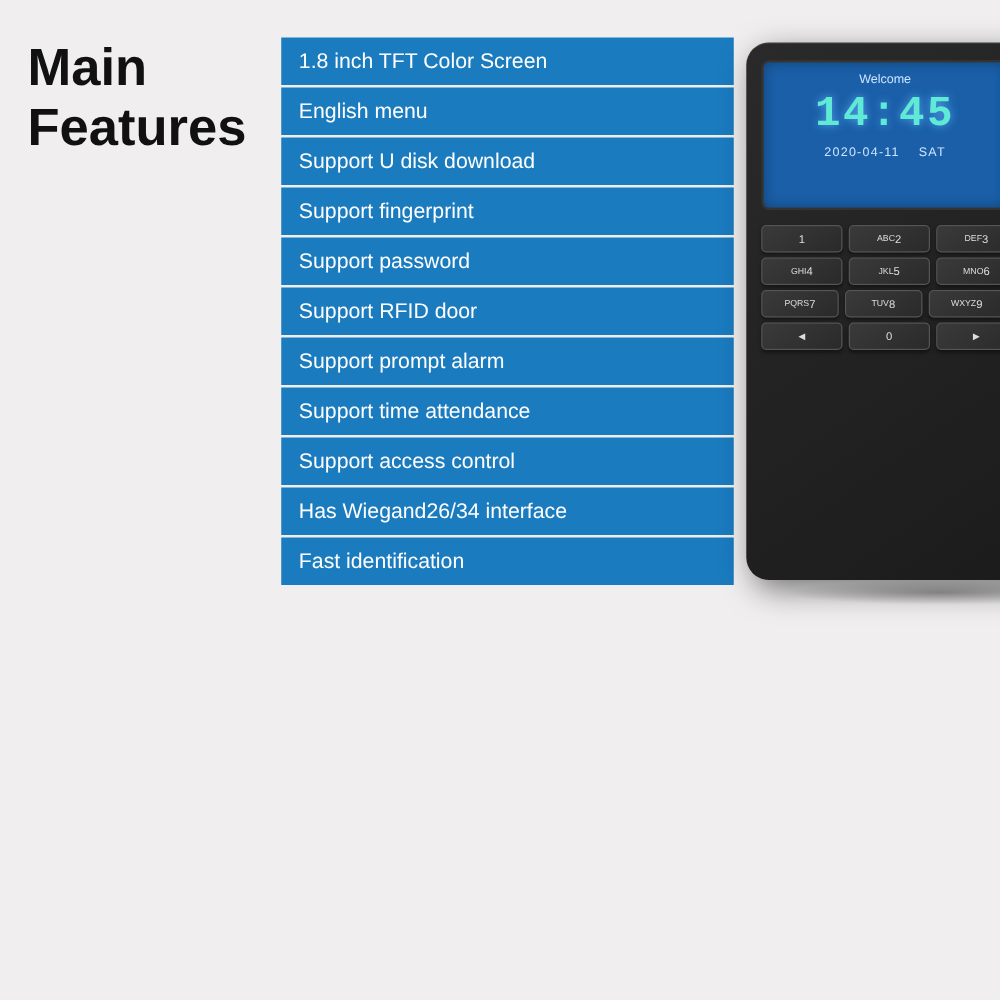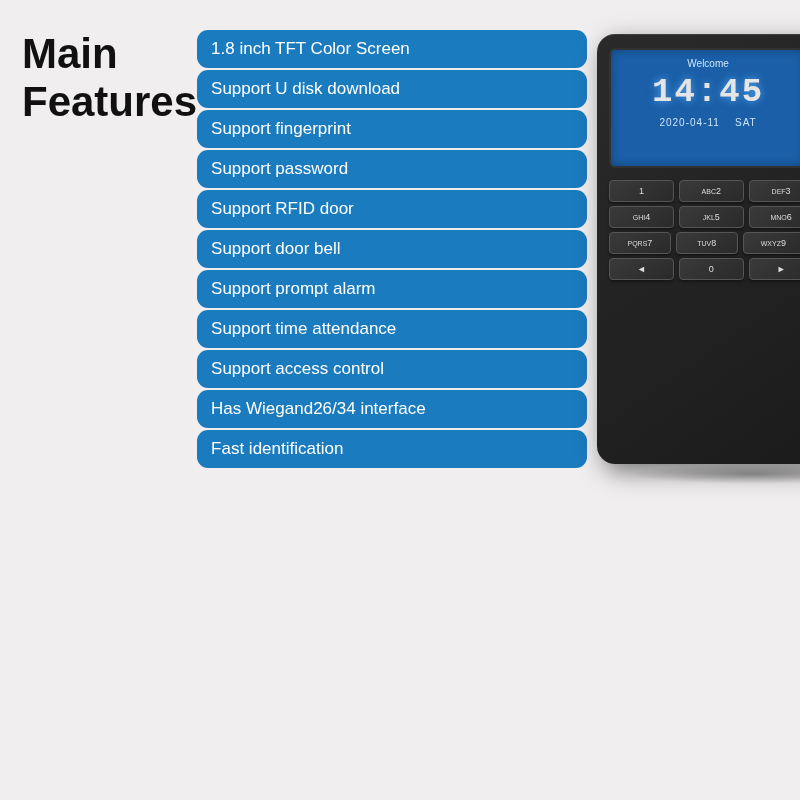--- a/index.html
+++ b/index.html
@@ -45,21 +45,22 @@
       width: 390px;
       flex-shrink: 0;
     }
 
     .feature-item {
       background: #1a7bbf;
       color: white;
       font-size: 17px;
       font-weight: 500;
       padding: 9px 14px;
-      border-radius: 11px;
+      border-radius: 0;
+      margin-left: 28px;
     }
 
     .feature-item:first-child {
       background: #1a7bbf;
     }
 
     .device-image-area {
       flex: 1;
       display: flex;
       align-items: center;
@@ -101,21 +102,21 @@
       box-shadow: inset 0 0 10px rgba(0,0,0,0.3);
     }
 
     .screen-welcome {
       color: #cce5ff;
       font-size: 10px;
       margin-bottom: 4px;
     }
 
     .screen-time {
-      color: #e5e5e5;
+      color: #5eead4;
       font-size: 34px;
       font-weight: 700;
       font-family: 'Courier New', monospace;
       text-shadow: 0 0 8px rgba(100,180,255,0.8);
       letter-spacing: 2px;
     }
 
     .screen-date {
       color: #cce5ff;
       font-size: 10px;
@@ -208,25 +209,25 @@
 <body>
 
 <div class="page-container" style="background: #f0eeee;">
 
   <h1 class="main-title">Main Features</h1>
 
   <div class="content-area">
 
     <div class="features-list">
     <div class="feature-item">1.8 inch TFT Color Screen</div>
+        <div class="feature-item">English menu</div>
         <div class="feature-item">Support U disk download</div>
         <div class="feature-item">Support fingerprint</div>
         <div class="feature-item">Support password</div>
         <div class="feature-item">Support RFID door</div>
-        <div class="feature-item">Support door bell</div>
         <div class="feature-item">Support prompt alarm</div>
         <div class="feature-item">Support time attendance</div>
         <div class="feature-item">Support access control</div>
         <div class="feature-item">Has Wiegand26/34 interface</div>
         <div class="feature-item">Fast identification</div>
       </div>
 
     <div class="device-image-area">
 
       <div class="device">

